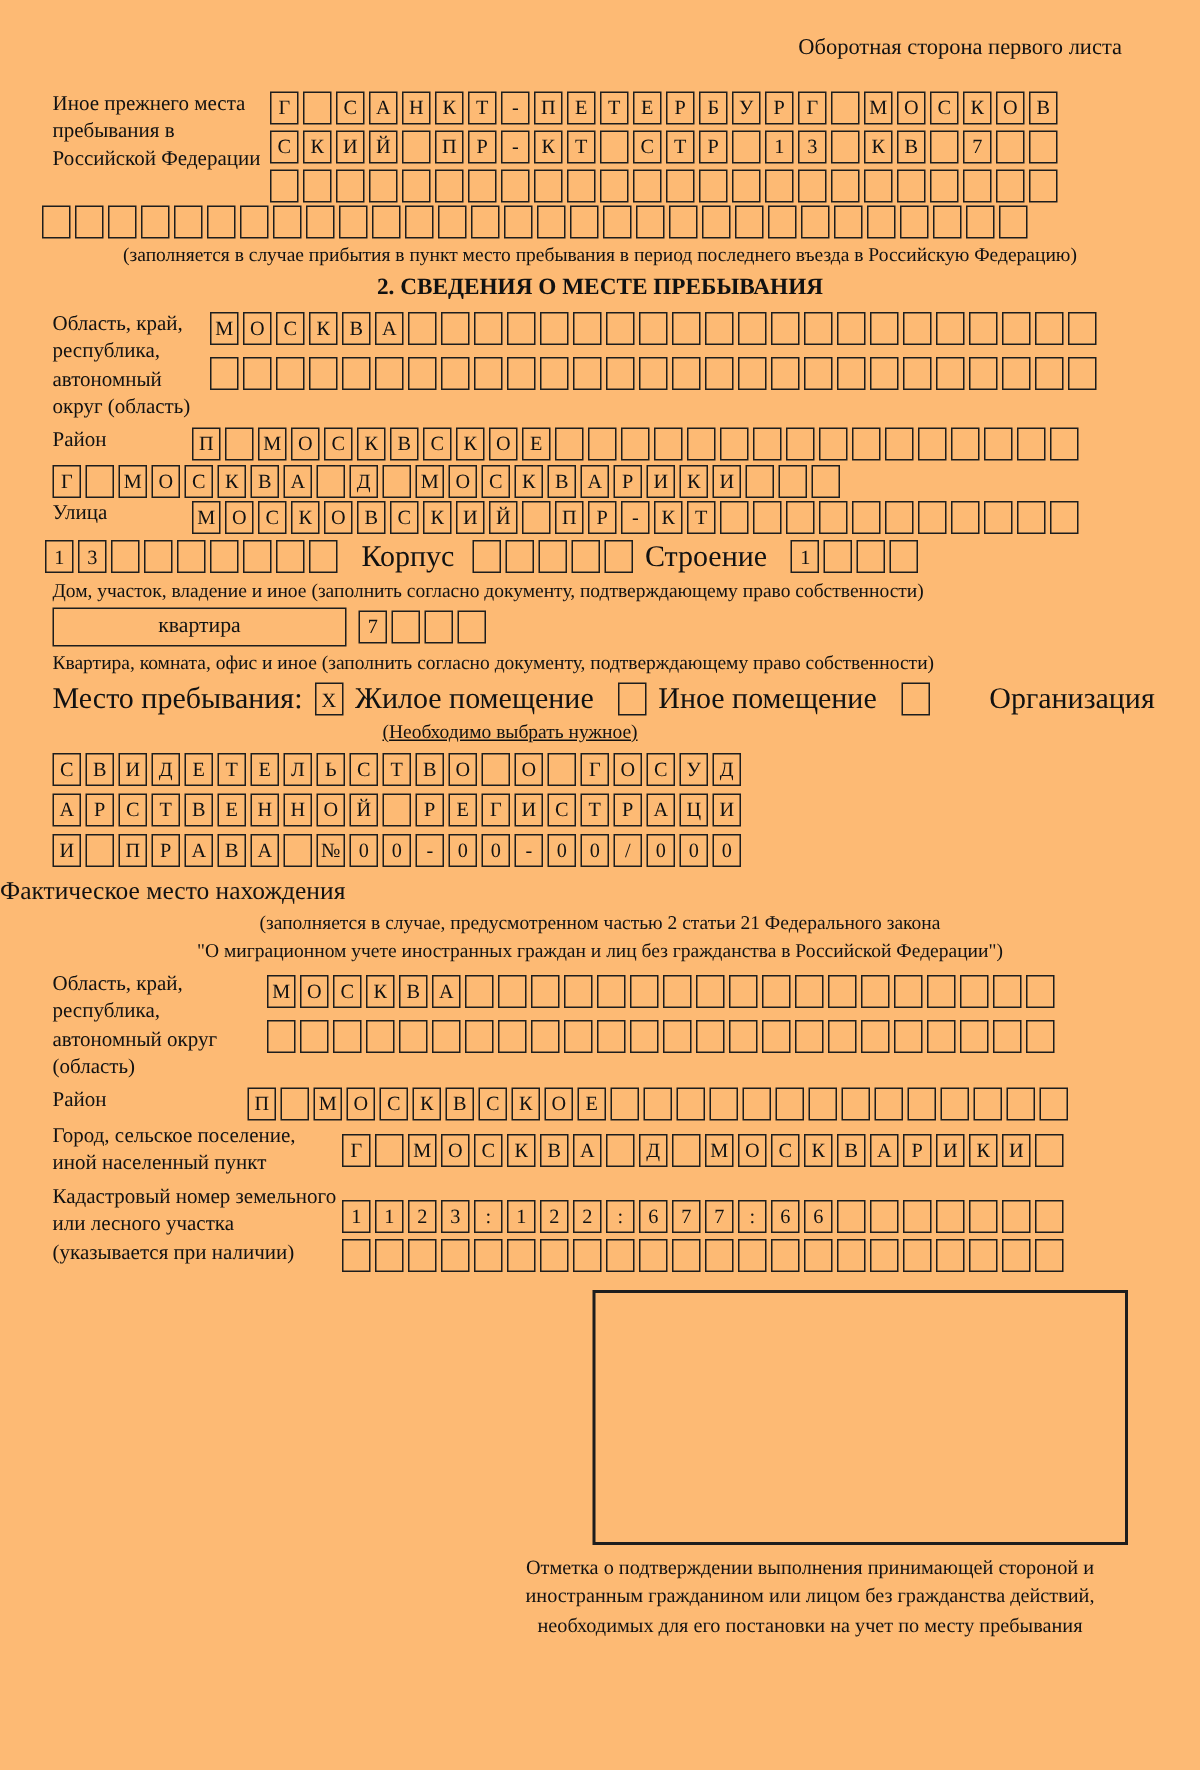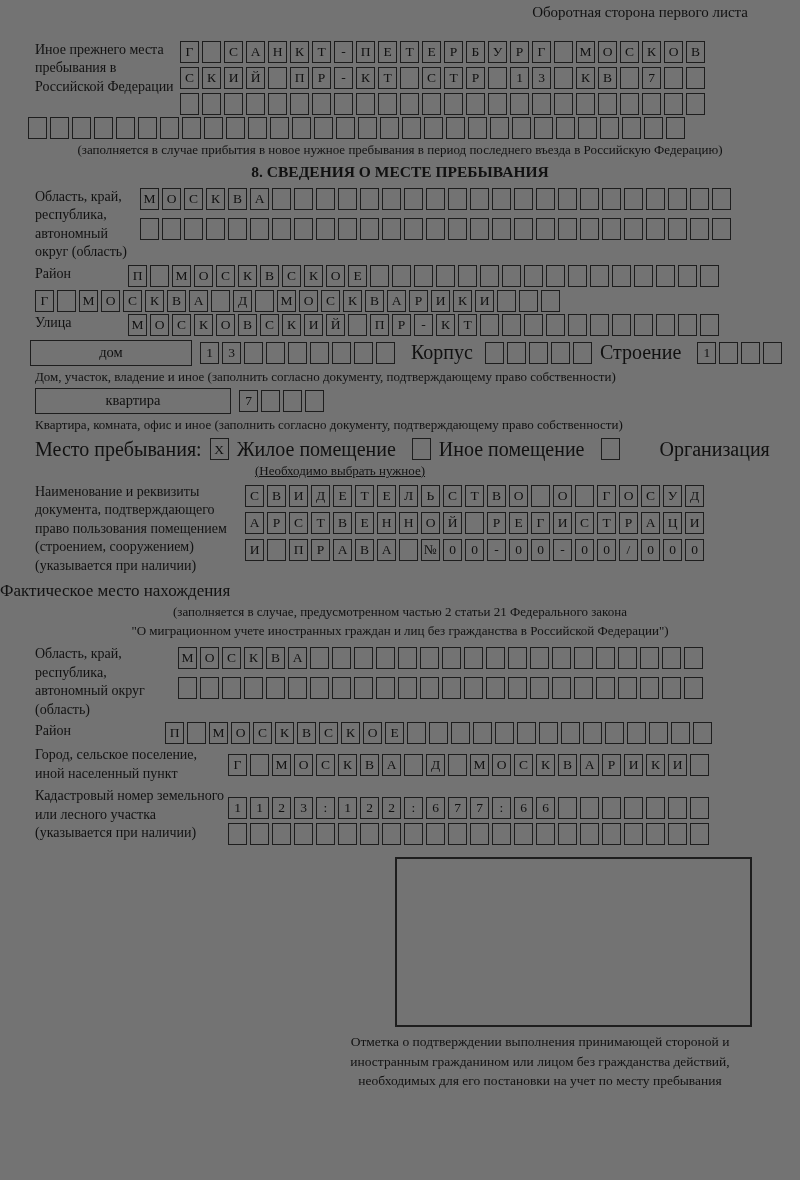--- a/index.html
+++ b/index.html
@@ -1,21 +1,21 @@
 <!DOCTYPE html>
 <html><head>
 <meta charset="utf-8">
 <style>
   * { box-sizing: border-box; }
   html, body { margin: 0; padding: 0; background: #fff; }
   .page {
     width: 800px; height: 1180px;
     font-family: "Liberation Serif", "DejaVu Serif", serif;
-    color: #111; background: #737373;
-    padding-top: 4px; overflow: hidden; position: relative;
+    color: #111; background: #fdba74;
+    padding-top: 24px; overflow: hidden; position: relative;
   }
   .top-note { text-align: right; margin-right: 52px; font-size: 15px; }
   .frow { display: flex; align-items: flex-start; margin-left: 35px; }
   .frow.vcenter { align-items: center; }
   .label { font-size: 14px; line-height: 1.32; flex: none; }
   .w145 { width: 145px; } .w105 { width: 105px; } .w93 { width: 93px; }
   .w113 { width: 113px; } .w210 { width: 210px; } .w143 { width: 143px; }
   .w130 { width: 130px; } .w193 { width: 193px; }
   .rows { display: flex; flex-direction: column; gap: 4px; }
   .rows.gap8 { gap: 8px; }
@@ -172,23 +172,23 @@
       <div class="cell"></div>
       <div class="cell"></div>
       <div class="cell"></div>
       <div class="cell"></div>
       <div class="cell"></div>
       <div class="cell"></div>
       <div class="cell"></div>
       <div class="cell"></div>
       <div class="cell"></div>
     </div>
-  <div class="caption center">(заполняется в случае прибытия в новое нужное пребывания в период последнего въезда в Российскую Федерацию)</div>
-
-  <div class="sec-title">8. СВЕДЕНИЯ О МЕСТЕ ПРЕБЫВАНИЯ</div>
+  <div class="caption center">(заполняется в случае прибытия в пункт место пребывания в период последнего въезда в Российскую Федерацию)</div>
+
+  <div class="sec-title">2. СВЕДЕНИЯ О МЕСТЕ ПРЕБЫВАНИЯ</div>
 
   <div class="frow mt7">
     <div class="label w105">Область, край, республика, автономный округ (область)</div>
     <div class="rows gap8">
       <div class="cells">
           <div class="cell">М</div>
           <div class="cell">О</div>
           <div class="cell">С</div>
           <div class="cell">К</div>
           <div class="cell">В</div>
@@ -336,21 +336,20 @@
         <div class="cell"></div>
         <div class="cell"></div>
         <div class="cell"></div>
         <div class="cell"></div>
         <div class="cell"></div>
         <div class="cell"></div>
       </div>
   </div>
 
   <div class="frow vcenter mt4" style="margin-left:30px;">
-    <div class="wide-box dom-box">дом</div>
     <div class="cells mr8">
         <div class="cell">1</div>
         <div class="cell">3</div>
         <div class="cell"></div>
         <div class="cell"></div>
         <div class="cell"></div>
         <div class="cell"></div>
         <div class="cell"></div>
         <div class="cell"></div>
         <div class="cell"></div>
@@ -389,21 +388,20 @@
     <div class="cell">X</div>
     <div class="inline-label gap-md">Жилое помещение</div>
     <div class="cell"></div>
     <div class="inline-label gap-md">Иное помещение</div>
     <div class="cell"></div>
     <div class="inline-label gap-lg">Организация</div>
   </div>
   <div class="mesto-note">(Необходимо выбрать нужное)</div>
 
   <div class="frow mt4">
-    <div class="label w210">Наименование и реквизиты документа, подтверждающего право пользования помещением (строением, сооружением) (указывается при наличии)</div>
     <div class="rows" style="gap:5px; padding-top:2px;">
       <div class="cells">
           <div class="cell">С</div>
           <div class="cell">В</div>
           <div class="cell">И</div>
           <div class="cell">Д</div>
           <div class="cell">Е</div>
           <div class="cell">Т</div>
           <div class="cell">Е</div>
           <div class="cell">Л</div>

